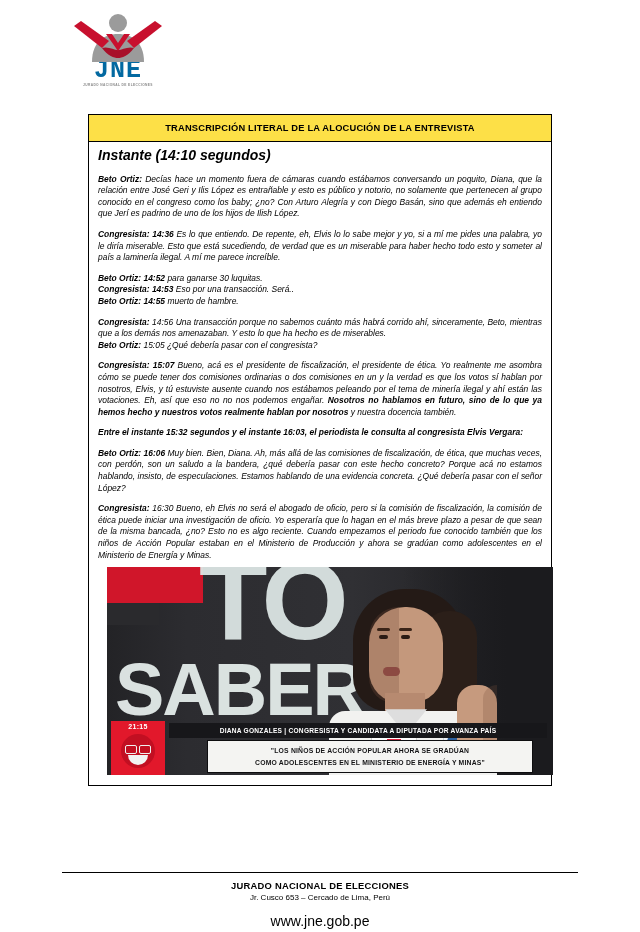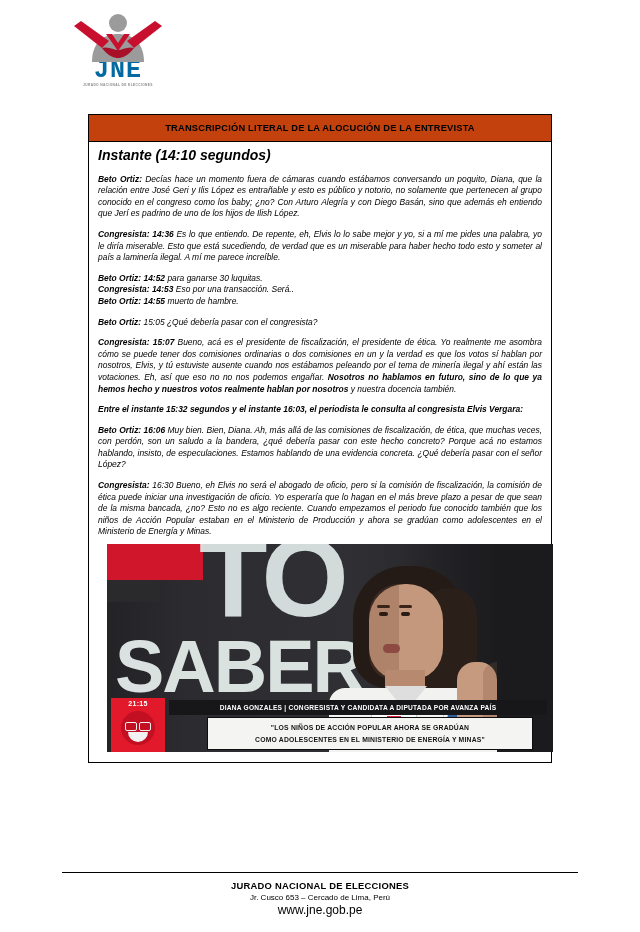--- a/index.html
+++ b/index.html
@@ -58,21 +58,21 @@
   .doc-table {
     position: absolute;
     left: 88px;
     top: 114px;
     width: 464px;
     border: 1.5px solid #000;
     box-sizing: border-box;
     background: #fff;
   }
   .doc-head {
-    background: #c2410c;
+    background: #fde047;
     border-bottom: 1.5px solid #000;
     text-align: center;
     font-size: 9.3px;
     font-weight: bold;
     letter-spacing: 0.2px;
     padding: 8px 4px 8px 4px;
   }
   .doc-body {
     padding: 8px 9px 6px 9px;
   }
@@ -390,22 +390,23 @@
     font-size: 9.4px;
     font-weight: bold;
     letter-spacing: .25px;
     line-height: 13px;
   }
   .footer-addr {
     font-size: 8px;
     line-height: 12px;
   }
   .footer-url {
-    font-size: 12px;
+    font-size: 14px;
     line-height: 12px;
+    margin-top: 11px;
   }
 </style>
 </head>
 <body>
 
 <div class="logo-zone">
   <div class="logo-wrap">
     <div class="logo-mark">
       <svg width="112" height="52" viewBox="0 0 112 52">
         <circle cx="56" cy="13" r="9" fill="#9b9b9b"></circle>
@@ -429,20 +430,21 @@
 
     <p class="hdr-line">Instante (14:10 segundos)</p>
     <p class="para gap-after"><span class="spk">Beto Ortiz:</span><span class="tm"></span><span> Decías hace un momento fuera de cámaras cuando estábamos conversando un poquito, Diana, que la relación entre José Geri y Ilis López es entrañable y esto es público y notorio, no solamente que pertenecen al grupo conocido en el congreso como los baby; ¿no? Con Arturo Alegría y con Diego Basán, sino que además eh entiendo que Jerí es padrino de uno de los hijos de Ilish López.</span></p>
 
     <p class="para gap-after"><span class="spk">Congresista:</span><span class="tm"> 14:36</span><span> Es lo que entiendo. De repente, eh, Elvis lo lo sabe mejor y yo, si a mí me pides una palabra, yo le diría miserable. Esto que está sucediendo, de verdad que es un miserable para haber hecho todo esto y someter al país a laminería ilegal. A mí me parece increíble.</span></p>
 
     <p class="para group"><span class="spk">Beto Ortiz:</span><span class="tm"> 14:52</span><span> para ganarse 30 luquitas.</span></p>
     <p class="para group"><span class="spk">Congresista:</span><span class="tm"> 14:53</span><span> Eso por una transacción. Será..</span></p>
     <p class="para gap-after"><span class="spk">Beto Ortiz:</span><span class="tm"> 14:55</span><span> muerto de hambre.</span></p>
 
+    <p class="para group"><span class="spk">Congresista:</span><span class="tm-plain"> 14:56</span><span> Una transacción porque no sabemos cuánto más habrá corrido ahí, sinceramente, Beto, mientras que a los demás nos amenazaban. Y esto lo que ha hecho es de miserables.</span></p>
     <p class="para gap-after"><span class="spk">Beto Ortiz:</span><span class="tm-plain"> 15:05</span><span> ¿Qué debería pasar con el congresista?</span></p>
 
     <p class="para gap-after"><span class="spk">Congresista:</span><span class="tm"> 15:07</span><span> Bueno, acá es el presidente de fiscalización, el presidente de ética. Yo realmente me asombra cómo se puede tener dos comisiones ordinarias o dos comisiones en un y la verdad es que los votos sí hablan por nosotros, Elvis, y tú estuviste ausente cuando nos estábamos peleando por el tema de minería ilegal y ahí están las votaciones. Eh, así que eso no no nos podemos engañar. </span><span class="emph">Nosotros no hablamos en futuro, sino de lo que ya hemos hecho y nuestros votos realmente hablan por nosotros</span><span> y nuestra docencia también.</span></p>
 
     <p class="para gap-after"><span class="emph">Entre el instante 15:32 segundos y el instante 16:03, el periodista le consulta al congresista Elvis Vergara:</span></p>
 
     <p class="para gap-after"><span class="spk">Beto Ortiz:</span><span class="tm"> 16:06</span><span> Muy bien. Bien, Diana. Ah, más allá de las comisiones de fiscalización, de ética, que muchas veces, con perdón, son un saludo a la bandera, ¿qué debería pasar con este hecho concreto? Porque acá no estamos hablando, insisto, de especulaciones. Estamos hablando de una evidencia concreta. ¿Qué debería pasar con el señor López?</span></p>
 
     <p class="para tight"><span class="spk">Congresista:</span><span class="tm-plain"> 16:30</span><span> Bueno, eh Elvis no será el abogado de oficio, pero si la comisión de fiscalización, la comisión de ética puede iniciar una investigación de oficio. Yo esperaría que lo hagan en el más breve plazo a pesar de que sean de la misma bancada, ¿no? Esto no es algo reciente. Cuando empezamos el periodo fue conocido también que los niños de Acción Popular estaban en el Ministerio de Producción y ahora se gradúan como adolescentes en el Ministerio de Energía y Minas.</span></p>
 

